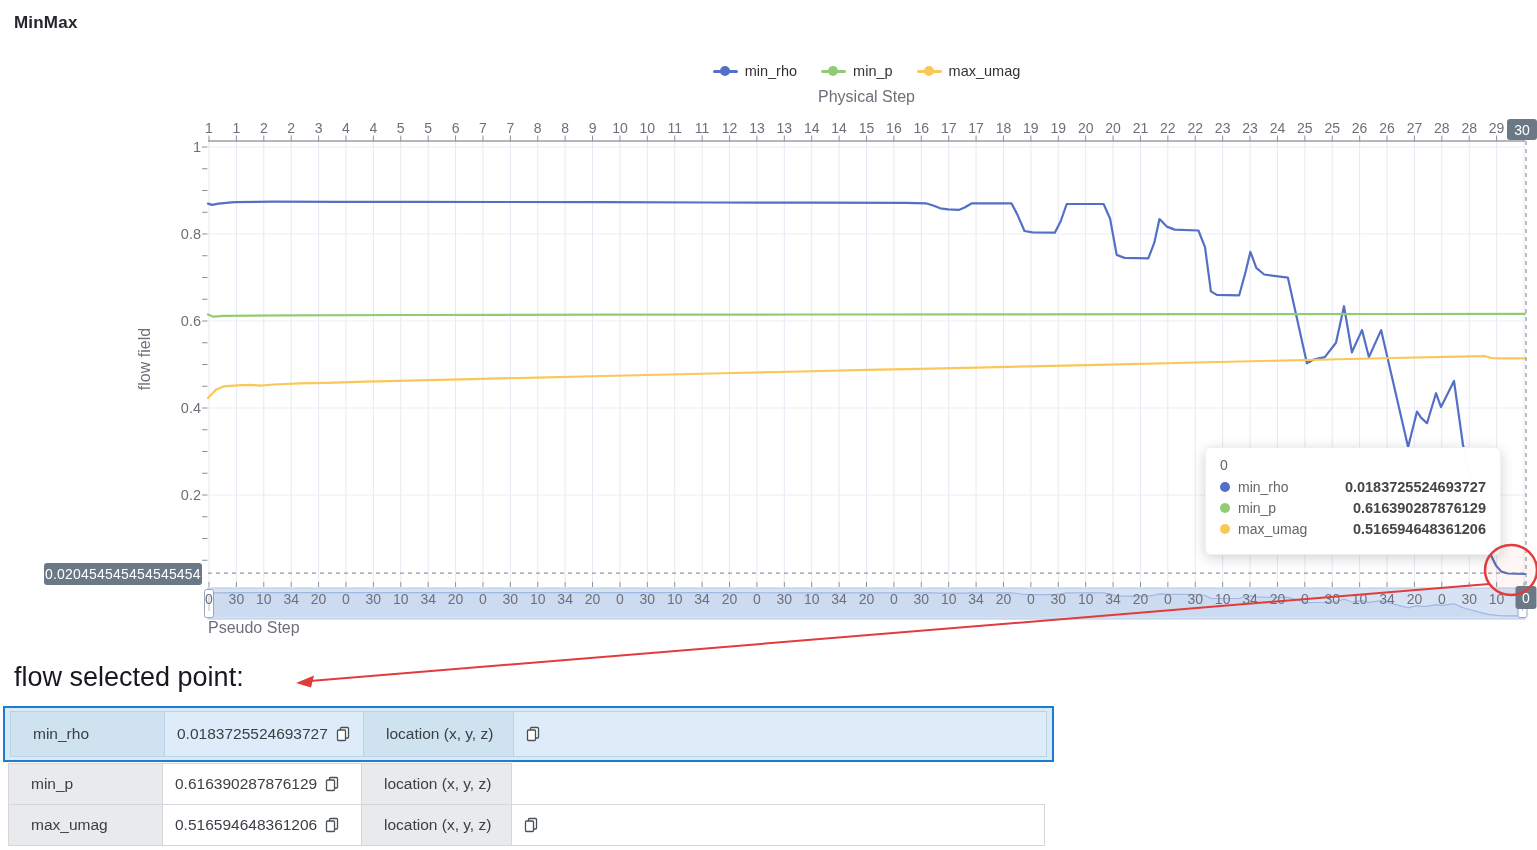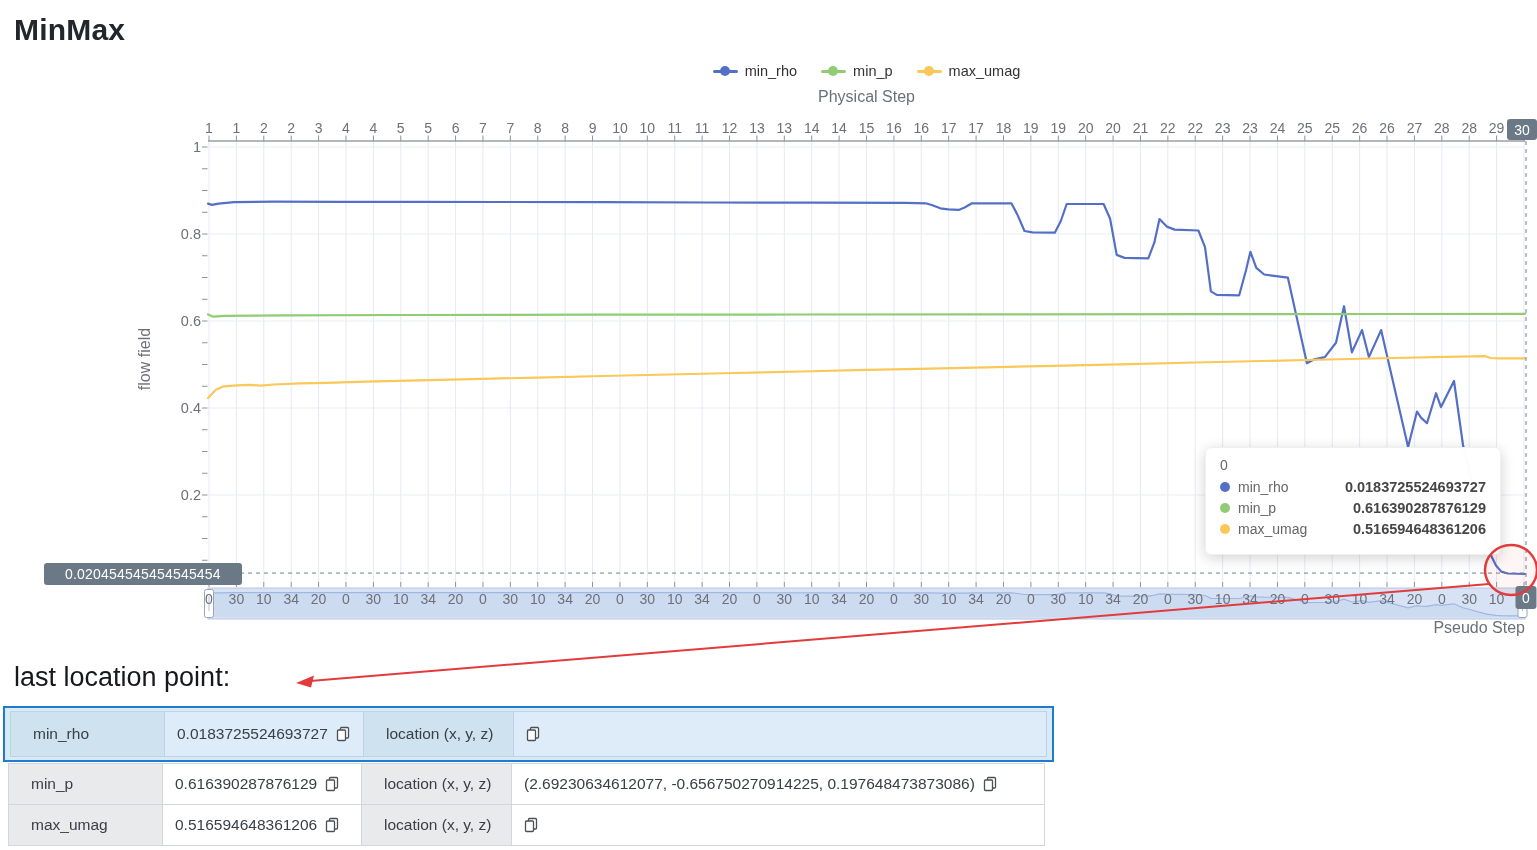--- a/index.html
+++ b/index.html
@@ -1,41 +1,41 @@
 <!DOCTYPE html>
 <html><head>
 <meta charset="utf-8">
 <style>
   html,body{margin:0;padding:0;background:#fff;}
   .page{position:relative;width:1537px;height:850px;background:#fff;overflow:hidden;
         font-family:"Liberation Sans",sans-serif;}
-  .title{position:absolute;left:14px;top:13px;font-size:30px;font-weight:700;color:#24262b;letter-spacing:.2px;}
+  .title{position:absolute;left:14px;top:13px;font-size:17px;font-weight:700;color:#24262b;letter-spacing:.2px;}
   .legend{position:absolute;left:208px;width:1317px;top:63px;display:flex;justify-content:center;
           gap:24px;align-items:center;z-index:6;}
   .legend-item{display:flex;align-items:center;gap:7px;cursor:pointer;}
   .legend-marker{position:relative;width:25px;height:10px;}
   .legend-marker .ln{position:absolute;top:3.5px;left:0;width:25px;height:3px;border-radius:2px;}
   .legend-marker .dt{position:absolute;top:0;left:7px;width:10px;height:10px;border-radius:50%;}
   .legend-label{font-size:14.5px;color:#333;}
   .axis-name{position:absolute;color:#6E7079;font-size:16px;z-index:6;}
   #xtop-name{left:208px;width:1317px;top:88px;text-align:center;}
-  #xbot-name{left:208px;width:1317px;top:619px;text-align:right;}
+  #xbot-name{left:208px;width:1317px;top:619px;text-align:left;}
   #y-name{left:95px;top:350px;width:100px;text-align:center;transform:rotate(-90deg);}
   #chart{position:absolute;left:0;top:0;width:1537px;height:850px;z-index:4;}
   #annot{position:absolute;left:0;top:0;width:1537px;height:850px;z-index:30;pointer-events:none;}
   .tooltip{position:absolute;left:1205px;top:447px;width:296px;height:108px;box-sizing:border-box;
            background:rgba(255,255,255,.98);border:1px solid #f0f0f0;border-radius:6px;
            box-shadow:0 3px 14px rgba(0,0,0,.18);padding:9px 14px;z-index:20;}
   .tt-header{font-size:14px;color:#666;margin-bottom:6px;}
   .tt-row{display:flex;align-items:center;margin-top:5px;font-size:14px;color:#666;}
   .tt-dot{width:10px;height:10px;border-radius:50%;margin-right:8px;flex:0 0 auto;}
   .tt-name{margin-right:auto;}
   .tt-val{font-weight:700;color:#464646;font-size:14.5px;margin-left:22px;}
   .ybadge{position:absolute;left:44px;top:563px;background:#6a7985;color:#fff;font-size:14px;
-          padding:3px 21px;border-radius:3px;z-index:15;letter-spacing:.2px;}
+          padding:3px 1px;border-radius:3px;z-index:15;letter-spacing:.2px;}
   .heading{position:absolute;left:14px;top:662px;font-size:27px;color:#16181d;z-index:6;}
   .table{position:absolute;left:8px;top:706px;z-index:6;}
   .trow{display:grid;grid-template-columns:155px 199px 150px 533px;height:42px;}
   .trow + .trow{margin-top:-1px;}
   .cell{box-sizing:border-box;display:flex;align-items:center;font-size:15.5px;color:#3b4046;
         padding:0 12px;border:1px solid #d3d6da;margin-left:-1px;overflow:hidden;white-space:nowrap;}
   .cell:first-child{margin-left:0;}
   .cell.key{background:#e9eaec;padding-left:22px;}
   .cell.val{background:#fff;gap:8px;}
   .hl-wrap{border:2px solid #1f7ad0;background:#d9eaf7;padding:3px 5px;margin:0 -5px 1px -5px;}
@@ -403,21 +403,21 @@
           <span class="tt-val">0.616390287876129</span>
         </div>
         <div class="tt-row">
           <span class="tt-dot" style="background: rgb(250, 200, 88);"></span>
           <span class="tt-name">max_umag</span>
           <span class="tt-val">0.516594648361206</span>
         </div>
       </div>
   </div>
 
-  <div class="heading">last location point:</div>
+  <div class="heading">flow selected point:</div>
 
   <div class="table" id="table">
       <div class="hl-wrap">
         <div class="trow">
           <div class="cell key">min_rho</div>
           <div class="cell val">
             <span>0.0183725524693727</span>
             <span class="copy-icon">
               <svg width="14" height="16" viewBox="0 0 14 16" xmlns="http://www.w3.org/2000/svg">
                 <rect x="4.5" y="1.5" width="8" height="10.5" rx="1" fill="#fff" stroke="#4a5056" stroke-width="1.3"></rect>
@@ -441,29 +441,20 @@
         <div class="cell val">
           <span>0.616390287876129</span>
           <span class="copy-icon">
             <svg width="14" height="16" viewBox="0 0 14 16" xmlns="http://www.w3.org/2000/svg">
               <rect x="4.5" y="1.5" width="8" height="10.5" rx="1" fill="#fff" stroke="#4a5056" stroke-width="1.3"></rect>
               <rect x="1.5" y="4" width="8" height="10.5" rx="1" fill="#fff" stroke="#4a5056" stroke-width="1.3"></rect>
             </svg>
           </span>
         </div>
         <div class="cell key">location (x, y, z)</div>
-        <div class="cell val">
-          <span>(2.69230634612077, -0.656750270914225, 0.197648473873086)</span>
-          <span class="copy-icon">
-            <svg width="14" height="16" viewBox="0 0 14 16" xmlns="http://www.w3.org/2000/svg">
-              <rect x="4.5" y="1.5" width="8" height="10.5" rx="1" fill="#fff" stroke="#4a5056" stroke-width="1.3"></rect>
-              <rect x="1.5" y="4" width="8" height="10.5" rx="1" fill="#fff" stroke="#4a5056" stroke-width="1.3"></rect>
-            </svg>
-          </span>
-        </div>
       </div>
       <div class="trow">
         <div class="cell key">max_umag</div>
         <div class="cell val">
           <span>0.516594648361206</span>
           <span class="copy-icon">
             <svg width="14" height="16" viewBox="0 0 14 16" xmlns="http://www.w3.org/2000/svg">
               <rect x="4.5" y="1.5" width="8" height="10.5" rx="1" fill="#fff" stroke="#4a5056" stroke-width="1.3"></rect>
               <rect x="1.5" y="4" width="8" height="10.5" rx="1" fill="#fff" stroke="#4a5056" stroke-width="1.3"></rect>
             </svg>

